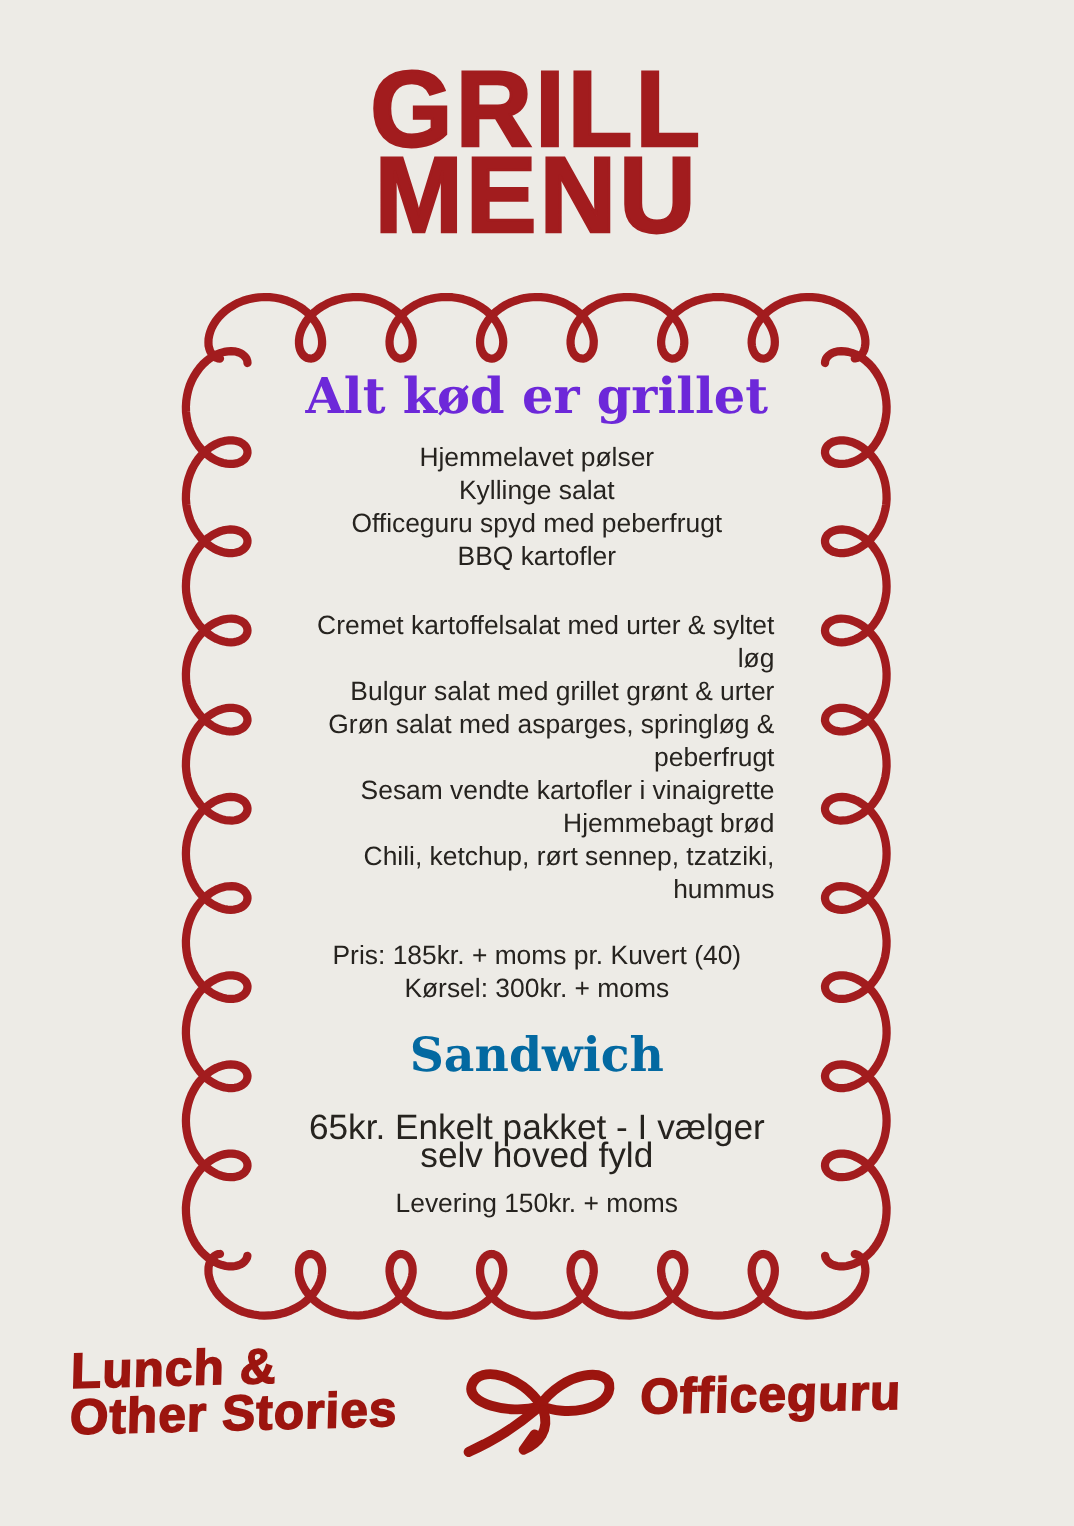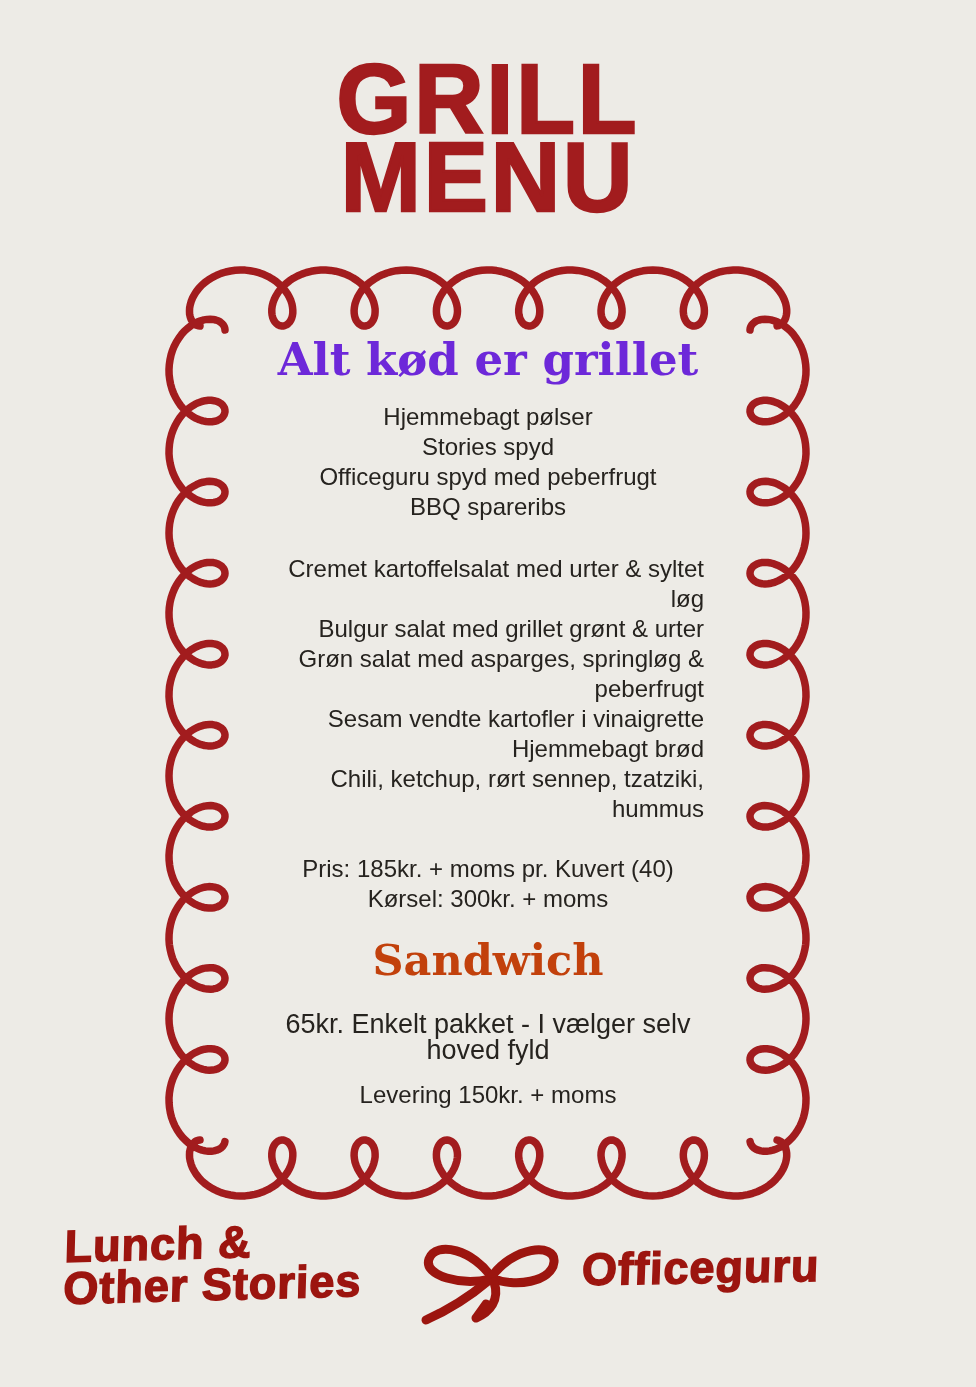--- a/index.html
+++ b/index.html
@@ -51,25 +51,25 @@
   }
   .side-item{max-width:432px;text-align:right;}
   .group-gap-sm{margin-bottom:32px;}
   .group-gap-md{margin-bottom:30px;}
   .sandwich-heading{
     font-family:"DejaVu Serif", serif;
     font-weight:bold;
     font-size:43px;
     line-height:1.15;
     margin:22px 0 26px 0;
-    color:#c2410c;
+    color:#0369a1;
   }
   .pricing-block{}
   .sandwich-desc{
-    font-size:27px;line-height:26px;max-width:438px;margin:0 auto 18px auto;
+    font-size:32px;line-height:26px;max-width:438px;margin:0 auto 18px auto;
   }
   .delivery-line{font-size:24px;line-height:27px;}
 
   
   .footer-left{
     position:absolute;left:64px;top:1222px;
     color:#9C150F;
     font-weight:800;
     font-size:45px;
     line-height:0.93;
@@ -100,24 +100,24 @@
 
   <svg class="border-svg" width="976" height="1387" viewBox="0 0 976 1387">
     <path id="loop-border-path" fill="none" stroke="#A21C1E" stroke-width="7.5" stroke-linecap="round" stroke-linejoin="round" d="M200.0 326.0 L198.2 325.8 L196.5 325.2 L194.9 324.2 L193.4 322.8 L192.1 321.1 L191.0 319.1 L190.2 316.7 L189.6 314.1 L189.5 311.2 L189.6 308.1 L190.2 304.9 L191.1 301.7 L192.4 298.3 L194.2 294.9 L196.3 291.6 L198.8 288.4 L201.7 285.3 L205.0 282.4 L208.6 279.8 L212.5 277.4 L216.7 275.2 L221.1 273.4 L225.7 272.0 L230.5 271.0 L235.3 270.3 L240.3 270.0 L245.2 270.1 L250.1 270.7 L254.9 271.6 L259.6 272.9 L264.0 274.6 L268.3 276.6 L272.3 278.9 L276.0 281.4 L279.4 284.3 L282.5 287.3 L285.1 290.5 L287.4 293.7 L289.3 297.1 L290.8 300.4 L291.9 303.8 L292.5 307.0 L292.8 310.1 L292.8 313.1 L292.4 315.8 L291.7 318.2 L290.7 320.4 L289.4 322.3 L288.0 323.8 L286.4 324.9 L284.7 325.6 L283.0 326.0 L281.2 325.9 L279.4 325.5 L277.7 324.6 L276.2 323.4 L274.8 321.8 L273.6 319.8 L272.7 317.6 L272.1 315.0 L271.8 312.3 L271.8 309.3 L272.2 306.1 L273.0 302.8 L274.2 299.5 L275.8 296.2 L277.8 292.8 L280.2 289.6 L283.0 286.4 L286.1 283.5 L289.6 280.7 L293.4 278.2 L297.5 276.0 L301.8 274.1 L306.4 272.5 L311.1 271.3 L315.9 270.5 L320.8 270.1 L325.7 270.0 L330.6 270.4 L335.5 271.2 L340.2 272.4 L344.8 273.9 L349.1 275.8 L353.2 278.0 L357.0 280.5 L360.6 283.2 L363.7 286.2 L366.5 289.3 L368.9 292.6 L371.0 295.9 L372.6 299.2 L373.8 302.6 L374.6 305.9 L375.1 309.0 L375.1 312.0 L374.9 314.8 L374.3 317.4 L373.4 319.7 L372.2 321.6 L370.9 323.3 L369.3 324.5 L367.7 325.4 L365.9 325.9 L364.1 326.0 L362.3 325.7 L360.6 325.0 L359.0 323.9 L357.6 322.4 L356.3 320.6 L355.3 318.4 L354.6 316.0 L354.2 313.3 L354.1 310.4 L354.4 307.3 L355.0 304.0 L356.1 300.7 L357.5 297.4 L359.4 294.0 L361.6 290.7 L364.2 287.5 L367.2 284.5 L370.6 281.7 L374.3 279.1 L378.3 276.7 L382.5 274.7 L387.0 273.0 L391.7 271.7 L396.5 270.7 L401.3 270.2 L406.3 270.0 L411.2 270.2 L416.1 270.9 L420.8 271.9 L425.4 273.3 L429.9 275.1 L434.1 277.2 L438.0 279.6 L441.6 282.2 L444.9 285.1 L447.9 288.2 L450.4 291.4 L452.6 294.7 L454.4 298.0 L455.7 301.4 L456.7 304.7 L457.3 307.9 L457.5 311.0 L457.3 313.8 L456.8 316.5 L456.0 318.9 L455.0 321.0 L453.7 322.7 L452.2 324.1 L450.6 325.1 L448.8 325.8 L447.1 326.0 L445.3 325.8 L443.6 325.3 L441.9 324.3 L440.4 323.0 L439.1 321.3 L438.0 319.2 L437.1 316.9 L436.6 314.3 L436.4 311.4 L436.5 308.4 L437.0 305.2 L437.9 301.9 L439.2 298.6 L441.0 295.2 L443.1 291.9 L445.6 288.7 L448.4 285.6 L451.7 282.7 L455.3 280.0 L459.1 277.5 L463.3 275.4 L467.7 273.6 L472.3 272.1 L477.0 271.0 L481.9 270.3 L486.8 270.0 L491.7 270.1 L496.6 270.6 L501.4 271.5 L506.1 272.8 L510.6 274.4 L514.9 276.4 L518.9 278.7 L522.7 281.2 L526.1 284.0 L529.2 287.0 L531.9 290.2 L534.2 293.5 L536.1 296.8 L537.6 300.2 L538.7 303.5 L539.4 306.8 L539.8 309.9 L539.7 312.8 L539.4 315.6 L538.7 318.0 L537.7 320.2 L536.5 322.1 L535.1 323.6 L533.5 324.8 L531.8 325.6 L530.0 326.0 L528.2 325.9 L526.5 325.5 L524.8 324.7 L523.2 323.5 L521.8 321.9 L520.7 320.0 L519.7 317.8 L519.1 315.2 L518.7 312.5 L518.7 309.5 L519.1 306.4 L519.9 303.1 L521.0 299.8 L522.6 296.4 L524.6 293.1 L526.9 289.8 L529.7 286.7 L532.8 283.7 L536.2 280.9 L540.0 278.4 L544.1 276.1 L548.4 274.2 L552.9 272.6 L557.6 271.4 L562.4 270.5 L567.3 270.1 L572.3 270.0 L577.2 270.4 L582.0 271.1 L586.8 272.3 L591.3 273.8 L595.7 275.6 L599.8 277.8 L603.7 280.3 L607.2 283.0 L610.4 285.9 L613.2 289.1 L615.7 292.3 L617.8 295.6 L619.4 299.0 L620.7 302.3 L621.5 305.6 L622.0 308.8 L622.1 311.8 L621.8 314.6 L621.3 317.2 L620.4 319.5 L619.3 321.5 L617.9 323.1 L616.4 324.4 L614.7 325.3 L613.0 325.9 L611.2 326.0 L609.4 325.7 L607.7 325.0 L606.1 324.0 L604.6 322.5 L603.4 320.7 L602.3 318.6 L601.6 316.2 L601.1 313.5 L601.0 310.6 L601.3 307.5 L601.9 304.3 L602.9 301.0 L604.3 297.6 L606.1 294.3 L608.3 291.0 L610.9 287.8 L613.9 284.7 L617.3 281.9 L620.9 279.3 L624.9 276.9 L629.1 274.9 L633.6 273.1 L638.2 271.8 L643.0 270.8 L647.9 270.2 L652.8 270.0 L657.7 270.2 L662.6 270.8 L667.4 271.8 L672.0 273.2 L676.5 274.9 L680.7 277.0 L684.6 279.4 L688.3 282.0 L691.6 284.9 L694.6 287.9 L697.2 291.1 L699.4 294.4 L701.2 297.8 L702.6 301.1 L703.6 304.4 L704.2 307.6 L704.4 310.7 L704.3 313.6 L703.8 316.3 L703.0 318.7 L702.0 320.8 L700.7 322.6 L699.3 324.0 L697.6 325.1 L695.9 325.7 L694.1 326.0 L692.4 325.9 L690.6 325.3 L689.0 324.4 L687.4 323.1 L686.1 321.4 L685.0 319.4 L684.1 317.1 L683.6 314.5 L683.3 311.7 L683.4 308.6 L683.9 305.5 L684.8 302.2 L686.1 298.8 L687.7 295.5 L689.8 292.2 L692.3 288.9 L695.1 285.8 L698.3 282.9 L701.9 280.2 L705.7 277.7 L709.9 275.6 L714.3 273.7 L718.8 272.2 L723.6 271.1 L728.4 270.4 L733.3 270.0 L738.3 270.1 L743.2 270.6 L748.0 271.4 L752.7 272.7 L757.2 274.3 L761.5 276.2 L765.6 278.5 L769.3 281.0 L772.8 283.8 L775.9 286.8 L778.6 290.0 L780.9 293.2 L782.9 296.6 L784.4 299.9 L785.6 303.2 L786.3 306.5 L786.7 309.6 L786.7 312.6 L786.3 315.4 L785.7 317.9 L784.7 320.1 L783.5 322.0 L782.1 323.5 L780.5 324.7 L778.9 325.5 L777.1 325.9 M200.0 1140.0 L198.2 1140.2 L196.5 1140.8 L194.9 1141.8 L193.4 1143.2 L192.1 1144.9 L191.0 1146.9 L190.2 1149.3 L189.6 1151.9 L189.5 1154.8 L189.6 1157.9 L190.2 1161.1 L191.1 1164.3 L192.4 1167.7 L194.2 1171.1 L196.3 1174.4 L198.8 1177.6 L201.7 1180.7 L205.0 1183.6 L208.6 1186.2 L212.5 1188.6 L216.7 1190.8 L221.1 1192.6 L225.7 1194.0 L230.5 1195.0 L235.3 1195.7 L240.3 1196.0 L245.2 1195.9 L250.1 1195.3 L254.9 1194.4 L259.6 1193.1 L264.0 1191.4 L268.3 1189.4 L272.3 1187.1 L276.0 1184.6 L279.4 1181.7 L282.5 1178.7 L285.1 1175.5 L287.4 1172.3 L289.3 1168.9 L290.8 1165.6 L291.9 1162.2 L292.5 1159.0 L292.8 1155.9 L292.8 1152.9 L292.4 1150.2 L291.7 1147.8 L290.7 1145.6 L289.4 1143.7 L288.0 1142.2 L286.4 1141.1 L284.7 1140.4 L283.0 1140.0 L281.2 1140.1 L279.4 1140.5 L277.7 1141.4 L276.2 1142.6 L274.8 1144.2 L273.6 1146.2 L272.7 1148.4 L272.1 1151.0 L271.8 1153.7 L271.8 1156.7 L272.2 1159.9 L273.0 1163.2 L274.2 1166.5 L275.8 1169.8 L277.8 1173.2 L280.2 1176.4 L283.0 1179.6 L286.1 1182.5 L289.6 1185.3 L293.4 1187.8 L297.5 1190.0 L301.8 1191.9 L306.4 1193.5 L311.1 1194.7 L315.9 1195.5 L320.8 1195.9 L325.7 1196.0 L330.6 1195.6 L335.5 1194.8 L340.2 1193.6 L344.8 1192.1 L349.1 1190.2 L353.2 1188.0 L357.0 1185.5 L360.6 1182.8 L363.7 1179.8 L366.5 1176.7 L368.9 1173.4 L371.0 1170.1 L372.6 1166.8 L373.8 1163.4 L374.6 1160.1 L375.1 1157.0 L375.1 1154.0 L374.9 1151.2 L374.3 1148.6 L373.4 1146.3 L372.2 1144.4 L370.9 1142.7 L369.3 1141.5 L367.7 1140.6 L365.9 1140.1 L364.1 1140.0 L362.3 1140.3 L360.6 1141.0 L359.0 1142.1 L357.6 1143.6 L356.3 1145.4 L355.3 1147.6 L354.6 1150.0 L354.2 1152.7 L354.1 1155.6 L354.4 1158.7 L355.0 1162.0 L356.1 1165.3 L357.5 1168.6 L359.4 1172.0 L361.6 1175.3 L364.2 1178.5 L367.2 1181.5 L370.6 1184.3 L374.3 1186.9 L378.3 1189.3 L382.5 1191.3 L387.0 1193.0 L391.7 1194.3 L396.5 1195.3 L401.3 1195.8 L406.3 1196.0 L411.2 1195.8 L416.1 1195.1 L420.8 1194.1 L425.4 1192.7 L429.9 1190.9 L434.1 1188.8 L438.0 1186.4 L441.6 1183.8 L444.9 1180.9 L447.9 1177.8 L450.4 1174.6 L452.6 1171.3 L454.4 1168.0 L455.7 1164.6 L456.7 1161.3 L457.3 1158.1 L457.5 1155.0 L457.3 1152.2 L456.8 1149.5 L456.0 1147.1 L455.0 1145.0 L453.7 1143.3 L452.2 1141.9 L450.6 1140.9 L448.8 1140.2 L447.1 1140.0 L445.3 1140.2 L443.6 1140.7 L441.9 1141.7 L440.4 1143.0 L439.1 1144.7 L438.0 1146.8 L437.1 1149.1 L436.6 1151.7 L436.4 1154.6 L436.5 1157.6 L437.0 1160.8 L437.9 1164.1 L439.2 1167.4 L441.0 1170.8 L443.1 1174.1 L445.6 1177.3 L448.4 1180.4 L451.7 1183.3 L455.3 1186.0 L459.1 1188.5 L463.3 1190.6 L467.7 1192.4 L472.3 1193.9 L477.0 1195.0 L481.9 1195.7 L486.8 1196.0 L491.7 1195.9 L496.6 1195.4 L501.4 1194.5 L506.1 1193.2 L510.6 1191.6 L514.9 1189.6 L518.9 1187.3 L522.7 1184.8 L526.1 1182.0 L529.2 1179.0 L531.9 1175.8 L534.2 1172.5 L536.1 1169.2 L537.6 1165.8 L538.7 1162.5 L539.4 1159.2 L539.8 1156.1 L539.7 1153.2 L539.4 1150.4 L538.7 1148.0 L537.7 1145.8 L536.5 1143.9 L535.1 1142.4 L533.5 1141.2 L531.8 1140.4 L530.0 1140.0 L528.2 1140.1 L526.5 1140.5 L524.8 1141.3 L523.2 1142.5 L521.8 1144.1 L520.7 1146.0 L519.7 1148.2 L519.1 1150.8 L518.7 1153.5 L518.7 1156.5 L519.1 1159.6 L519.9 1162.9 L521.0 1166.2 L522.6 1169.6 L524.6 1172.9 L526.9 1176.2 L529.7 1179.3 L532.8 1182.3 L536.2 1185.1 L540.0 1187.6 L544.1 1189.9 L548.4 1191.8 L552.9 1193.4 L557.6 1194.6 L562.4 1195.5 L567.3 1195.9 L572.3 1196.0 L577.2 1195.6 L582.0 1194.9 L586.8 1193.7 L591.3 1192.2 L595.7 1190.4 L599.8 1188.2 L603.7 1185.7 L607.2 1183.0 L610.4 1180.1 L613.2 1176.9 L615.7 1173.7 L617.8 1170.4 L619.4 1167.0 L620.7 1163.7 L621.5 1160.4 L622.0 1157.2 L622.1 1154.2 L621.8 1151.4 L621.3 1148.8 L620.4 1146.5 L619.3 1144.5 L617.9 1142.9 L616.4 1141.6 L614.7 1140.7 L613.0 1140.1 L611.2 1140.0 L609.4 1140.3 L607.7 1141.0 L606.1 1142.0 L604.6 1143.5 L603.4 1145.3 L602.3 1147.4 L601.6 1149.8 L601.1 1152.5 L601.0 1155.4 L601.3 1158.5 L601.9 1161.7 L602.9 1165.0 L604.3 1168.4 L606.1 1171.7 L608.3 1175.0 L610.9 1178.2 L613.9 1181.3 L617.3 1184.1 L620.9 1186.7 L624.9 1189.1 L629.1 1191.1 L633.6 1192.9 L638.2 1194.2 L643.0 1195.2 L647.9 1195.8 L652.8 1196.0 L657.7 1195.8 L662.6 1195.2 L667.4 1194.2 L672.0 1192.8 L676.5 1191.1 L680.7 1189.0 L684.6 1186.6 L688.3 1184.0 L691.6 1181.1 L694.6 1178.1 L697.2 1174.9 L699.4 1171.6 L701.2 1168.2 L702.6 1164.9 L703.6 1161.6 L704.2 1158.4 L704.4 1155.3 L704.3 1152.4 L703.8 1149.7 L703.0 1147.3 L702.0 1145.2 L700.7 1143.4 L699.3 1142.0 L697.6 1140.9 L695.9 1140.3 L694.1 1140.0 L692.4 1140.1 L690.6 1140.7 L689.0 1141.6 L687.4 1142.9 L686.1 1144.6 L685.0 1146.6 L684.1 1148.9 L683.6 1151.5 L683.3 1154.3 L683.4 1157.4 L683.9 1160.5 L684.8 1163.8 L686.1 1167.2 L687.7 1170.5 L689.8 1173.8 L692.3 1177.1 L695.1 1180.2 L698.3 1183.1 L701.9 1185.8 L705.7 1188.3 L709.9 1190.4 L714.3 1192.3 L718.8 1193.8 L723.6 1194.9 L728.4 1195.6 L733.3 1196.0 L738.3 1195.9 L743.2 1195.4 L748.0 1194.6 L752.7 1193.3 L757.2 1191.7 L761.5 1189.8 L765.6 1187.5 L769.3 1185.0 L772.8 1182.2 L775.9 1179.2 L778.6 1176.0 L780.9 1172.8 L782.9 1169.4 L784.4 1166.1 L785.6 1162.8 L786.3 1159.5 L786.7 1156.4 L786.7 1153.4 L786.3 1150.6 L785.7 1148.1 L784.7 1145.9 L783.5 1144.0 L782.1 1142.5 L780.5 1141.3 L778.9 1140.5 L777.1 1140.1 M225.0 330.0 L224.8 328.2 L224.2 326.4 L223.2 324.8 L221.8 323.3 L220.1 321.9 L218.1 320.8 L215.7 320.0 L213.1 319.4 L210.2 319.2 L207.1 319.4 L203.9 319.9 L200.7 320.8 L197.3 322.1 L193.9 323.8 L190.6 326.0 L187.4 328.5 L184.3 331.3 L181.4 334.6 L178.8 338.2 L176.4 342.0 L174.2 346.2 L172.4 350.6 L171.0 355.2 L170.0 359.9 L169.3 364.7 L169.0 369.6 L169.1 374.5 L169.7 379.4 L170.6 384.2 L171.9 388.8 L173.6 393.3 L175.6 397.5 L177.9 401.5 L180.4 405.2 L183.3 408.6 L186.3 411.6 L189.5 414.2 L192.7 416.5 L196.1 418.4 L199.4 419.8 L202.8 420.9 L206.0 421.5 L209.1 421.8 L212.1 421.7 L214.8 421.3 L217.2 420.6 L219.4 419.5 L221.3 418.3 L222.8 416.8 L223.9 415.2 L224.6 413.5 L225.0 411.7 L224.9 409.9 L224.5 408.1 L223.6 406.4 L222.4 404.8 L220.8 403.4 L218.8 402.2 L216.6 401.3 L214.0 400.7 L211.3 400.3 L208.3 400.3 L205.1 400.7 L201.8 401.5 L198.5 402.7 L195.2 404.2 L191.8 406.2 L188.6 408.6 L185.4 411.3 L182.5 414.4 L179.7 417.9 L177.2 421.7 L175.0 425.7 L173.1 430.0 L171.5 434.6 L170.3 439.2 L169.5 444.1 L169.1 448.9 L169.0 453.8 L169.4 458.7 L170.2 463.5 L171.4 468.2 L172.9 472.8 L174.8 477.1 L177.0 481.2 L179.5 485.0 L182.2 488.5 L185.2 491.6 L188.3 494.4 L191.6 496.8 L194.9 498.8 L198.2 500.4 L201.6 501.6 L204.9 502.4 L208.0 502.8 L211.0 502.8 L213.8 502.5 L216.4 501.9 L218.7 501.0 L220.6 499.8 L222.3 498.4 L223.5 496.9 L224.4 495.2 L224.9 493.4 L225.0 491.6 L224.7 489.8 L224.0 488.1 L222.9 486.4 L221.4 485.0 L219.6 483.7 L217.4 482.7 L215.0 481.9 L212.3 481.5 L209.4 481.3 L206.3 481.6 L203.0 482.2 L199.7 483.2 L196.4 484.7 L193.0 486.5 L189.7 488.7 L186.5 491.3 L183.5 494.3 L180.7 497.7 L178.1 501.3 L175.7 505.3 L173.7 509.5 L172.0 514.0 L170.7 518.6 L169.7 523.4 L169.2 528.2 L169.0 533.1 L169.2 538.0 L169.9 542.9 L170.9 547.6 L172.3 552.2 L174.1 556.6 L176.2 560.8 L178.6 564.7 L181.2 568.3 L184.1 571.6 L187.2 574.5 L190.4 577.0 L193.7 579.2 L197.0 580.9 L200.4 582.3 L203.7 583.2 L206.9 583.7 L210.0 583.9 L212.8 583.7 L215.5 583.2 L217.9 582.4 L220.0 581.3 L221.7 580.0 L223.1 578.5 L224.1 576.9 L224.8 575.1 L225.0 573.3 L224.8 571.5 L224.3 569.7 L223.3 568.1 L222.0 566.5 L220.3 565.2 L218.2 564.1 L215.9 563.2 L213.3 562.6 L210.4 562.4 L207.4 562.5 L204.2 563.0 L200.9 563.9 L197.6 565.2 L194.2 566.8 L190.9 568.9 L187.7 571.4 L184.6 574.3 L181.7 577.5 L179.0 581.0 L176.5 584.9 L174.4 589.0 L172.6 593.4 L171.1 598.0 L170.0 602.7 L169.3 607.5 L169.0 612.4 L169.1 617.3 L169.6 622.2 L170.5 627.0 L171.8 631.6 L173.4 636.1 L175.4 640.4 L177.7 644.4 L180.2 648.1 L183.0 651.5 L186.0 654.5 L189.2 657.2 L192.5 659.5 L195.8 661.4 L199.2 662.9 L202.5 664.0 L205.8 664.6 L208.9 665.0 L211.8 664.9 L214.6 664.5 L217.0 663.8 L219.2 662.8 L221.1 661.6 L222.6 660.1 L223.8 658.5 L224.6 656.8 L225.0 655.0 L224.9 653.2 L224.5 651.4 L223.7 649.7 L222.5 648.1 L220.9 646.7 L219.0 645.5 L216.8 644.5 L214.2 643.9 L211.5 643.5 L208.5 643.5 L205.4 643.8 L202.1 644.6 L198.8 645.7 L195.4 647.2 L192.1 649.2 L188.8 651.5 L185.7 654.2 L182.7 657.3 L179.9 660.8 L177.4 664.5 L175.1 668.6 L173.2 672.8 L171.6 677.4 L170.4 682.0 L169.5 686.8 L169.1 691.7 L169.0 696.6 L169.4 701.5 L170.1 706.3 L171.3 711.0 L172.8 715.6 L174.6 719.9 L176.8 724.0 L179.3 727.8 L182.0 731.4 L184.9 734.5 L188.1 737.3 L191.3 739.8 L194.6 741.8 L198.0 743.4 L201.3 744.7 L204.6 745.5 L207.8 745.9 L210.8 746.0 L213.6 745.7 L216.2 745.1 L218.5 744.2 L220.5 743.1 L222.1 741.7 L223.4 740.2 L224.3 738.5 L224.9 736.7 L225.0 734.9 L224.7 733.1 L224.0 731.4 L223.0 729.7 L221.5 728.2 L219.7 727.0 L217.6 725.9 L215.2 725.1 L212.5 724.6 L209.6 724.5 L206.5 724.7 L203.3 725.3 L200.0 726.3 L196.6 727.7 L193.3 729.5 L190.0 731.7 L186.8 734.3 L183.7 737.2 L180.9 740.5 L178.3 744.2 L175.9 748.1 L173.9 752.3 L172.1 756.8 L170.8 761.4 L169.8 766.1 L169.2 771.0 L169.0 775.9 L169.2 780.8 L169.8 785.6 L170.8 790.4 L172.2 795.0 L173.9 799.4 L176.0 803.6 L178.4 807.6 L181.0 811.2 L183.9 814.5 L186.9 817.4 L190.1 820.0 L193.4 822.2 L196.8 823.9 L200.1 825.3 L203.4 826.3 L206.6 826.9 L209.7 827.1 L212.6 826.9 L215.3 826.4 L217.7 825.6 L219.8 824.6 L221.6 823.3 L223.0 821.8 L224.1 820.2 L224.7 818.4 L225.0 816.6 L224.9 814.8 L224.3 813.0 L223.4 811.4 L222.1 809.8 L220.4 808.4 L218.4 807.3 L216.1 806.4 L213.5 805.8 L210.7 805.6 L207.6 805.7 L204.5 806.1 L201.2 807.0 L197.8 808.2 L194.5 809.9 L191.2 811.9 L187.9 814.4 L184.8 817.2 L181.9 820.4 L179.2 823.9 L176.7 827.7 L174.6 831.8 L172.7 836.2 L171.2 840.8 L170.1 845.5 L169.4 850.3 L169.0 855.2 L169.1 860.1 L169.6 865.0 L170.4 869.8 L171.7 874.4 L173.3 878.9 L175.2 883.2 L177.5 887.2 L180.0 891.0 L182.8 894.4 L185.8 897.5 L189.0 900.2 L192.2 902.5 L195.6 904.4 L198.9 905.9 L202.2 907.0 L205.5 907.8 L208.6 908.1 L211.6 908.1 L214.4 907.7 L216.9 907.0 L219.1 906.0 L221.0 904.8 L222.5 903.4 L223.7 901.8 L224.5 900.1 L224.9 898.3 L225.0 896.5 L224.6 894.7 L223.8 893.0 L222.6 891.4 L221.0 890.0 L219.2 888.7 L217.0 887.8 L214.5 887.1 L211.7 886.7 L208.8 886.6 L205.6 887.0 L202.4 887.7 L199.0 888.8 L195.7 890.3 L192.3 892.2 L189.1 894.5 L185.9 897.2 L182.9 900.2 L180.1 903.6 L177.6 907.4 L175.3 911.4 L173.3 915.7 L171.7 920.1 L170.5 924.8 L169.6 929.6 L169.1 934.5 L169.0 939.4 L169.3 944.3 L170.1 949.1 L171.2 953.8 L172.6 958.4 L174.5 962.7 L176.6 966.9 L179.1 970.7 L181.8 974.3 L184.7 977.5 L187.8 980.3 L191.0 982.7 L194.4 984.8 L197.7 986.5 L201.1 987.7 L204.3 988.6 L207.5 989.1 L210.6 989.2 L213.4 988.9 L216.0 988.4 L218.3 987.5 L220.3 986.3 L222.0 985.0 L223.3 983.5 L224.3 981.8 L224.8 980.0 L225.0 978.2 L224.7 976.4 L224.1 974.7 L223.1 973.0 L221.6 971.5 L219.9 970.2 L217.8 969.1 L215.4 968.3 L212.7 967.8 L209.8 967.7 L206.8 967.9 L203.6 968.4 L200.2 969.4 L196.9 970.7 L193.5 972.5 L190.2 974.7 L187.0 977.2 L184.0 980.1 L181.1 983.4 L178.5 987.0 L176.1 991.0 L174.0 995.1 L172.3 999.6 L170.9 1004.2 L169.9 1008.9 L169.2 1013.8 L169.0 1018.7 L169.2 1023.6 L169.8 1028.4 L170.7 1033.2 L172.1 1037.8 L173.8 1042.2 L175.8 1046.5 L178.2 1050.4 L180.8 1054.1 L183.6 1057.4 L186.7 1060.4 L189.9 1063.0 L193.2 1065.2 L196.5 1067.0 L199.9 1068.4 L203.2 1069.4 L206.4 1070.0 L209.5 1070.2 L212.4 1070.1 L215.1 1069.6 L217.5 1068.9 L219.6 1067.8 L221.5 1066.6 L222.9 1065.1 L224.0 1063.4 L224.7 1061.7 L225.0 1059.9 L224.9 1058.1 L224.4 1056.3 L223.5 1054.6 L222.2 1053.1 L220.6 1051.7 L218.6 1050.5 L216.3 1049.6 L213.7 1049.0 L210.9 1048.7 L207.9 1048.8 L204.7 1049.2 L201.4 1050.0 L198.1 1051.3 L194.7 1052.9 L191.4 1054.9 L188.2 1057.3 L185.1 1060.1 L182.1 1063.3 L179.4 1066.8 L176.9 1070.6 L174.7 1074.7 L172.8 1079.0 L171.3 1083.5 L170.2 1088.2 L169.4 1093.1 L169.0 1097.9 L169.1 1102.9 L169.5 1107.7 L170.3 1112.5 L171.5 1117.2 L173.1 1121.7 L175.0 1126.0 L177.3 1130.1 L179.8 1133.8 L182.6 1137.3 L185.6 1140.4 L188.7 1143.1 L192.0 1145.5 L195.3 1147.4 L198.6 1149.0 L202.0 1150.1 L205.2 1150.9 L208.4 1151.3 L211.4 1151.3 L214.1 1150.9 L216.7 1150.2 L218.9 1149.3 L220.8 1148.1 L222.4 1146.7 L223.6 1145.1 L224.5 1143.4 L224.9 1141.6 M750.0 330.0 L750.2 328.2 L750.8 326.4 L751.8 324.8 L753.2 323.3 L754.9 321.9 L756.9 320.8 L759.3 320.0 L761.9 319.4 L764.8 319.2 L767.9 319.4 L771.1 319.9 L774.3 320.8 L777.7 322.1 L781.1 323.8 L784.4 326.0 L787.6 328.5 L790.7 331.3 L793.6 334.6 L796.2 338.2 L798.6 342.0 L800.8 346.2 L802.6 350.6 L804.0 355.2 L805.0 359.9 L805.7 364.7 L806.0 369.6 L805.9 374.5 L805.3 379.4 L804.4 384.2 L803.1 388.8 L801.4 393.3 L799.4 397.5 L797.1 401.5 L794.6 405.2 L791.7 408.6 L788.7 411.6 L785.5 414.2 L782.3 416.5 L778.9 418.4 L775.6 419.8 L772.2 420.9 L769.0 421.5 L765.9 421.8 L762.9 421.7 L760.2 421.3 L757.8 420.6 L755.6 419.5 L753.7 418.3 L752.2 416.8 L751.1 415.2 L750.4 413.5 L750.0 411.7 L750.1 409.9 L750.5 408.1 L751.4 406.4 L752.6 404.8 L754.2 403.4 L756.2 402.2 L758.4 401.3 L761.0 400.7 L763.7 400.3 L766.7 400.3 L769.9 400.7 L773.2 401.5 L776.5 402.7 L779.8 404.2 L783.2 406.2 L786.4 408.6 L789.6 411.3 L792.5 414.4 L795.3 417.9 L797.8 421.7 L800.0 425.7 L801.9 430.0 L803.5 434.6 L804.7 439.2 L805.5 444.1 L805.9 448.9 L806.0 453.8 L805.6 458.7 L804.8 463.5 L803.6 468.2 L802.1 472.8 L800.2 477.1 L798.0 481.2 L795.5 485.0 L792.8 488.5 L789.8 491.6 L786.7 494.4 L783.4 496.8 L780.1 498.8 L776.8 500.4 L773.4 501.6 L770.1 502.4 L767.0 502.8 L764.0 502.8 L761.2 502.5 L758.6 501.9 L756.3 501.0 L754.4 499.8 L752.7 498.4 L751.5 496.9 L750.6 495.2 L750.1 493.4 L750.0 491.6 L750.3 489.8 L751.0 488.1 L752.1 486.4 L753.6 485.0 L755.4 483.7 L757.6 482.7 L760.0 481.9 L762.7 481.5 L765.6 481.3 L768.7 481.6 L772.0 482.2 L775.3 483.2 L778.6 484.7 L782.0 486.5 L785.3 488.7 L788.5 491.3 L791.5 494.3 L794.3 497.7 L796.9 501.3 L799.3 505.3 L801.3 509.5 L803.0 514.0 L804.3 518.6 L805.3 523.4 L805.8 528.2 L806.0 533.1 L805.8 538.0 L805.1 542.9 L804.1 547.6 L802.7 552.2 L800.9 556.6 L798.8 560.8 L796.4 564.7 L793.8 568.3 L790.9 571.6 L787.8 574.5 L784.6 577.0 L781.3 579.2 L778.0 580.9 L774.6 582.3 L771.3 583.2 L768.1 583.7 L765.0 583.9 L762.2 583.7 L759.5 583.2 L757.1 582.4 L755.0 581.3 L753.3 580.0 L751.9 578.5 L750.9 576.9 L750.2 575.1 L750.0 573.3 L750.2 571.5 L750.7 569.7 L751.7 568.1 L753.0 566.5 L754.7 565.2 L756.8 564.1 L759.1 563.2 L761.7 562.6 L764.6 562.4 L767.6 562.5 L770.8 563.0 L774.1 563.9 L777.4 565.2 L780.8 566.8 L784.1 568.9 L787.3 571.4 L790.4 574.3 L793.3 577.5 L796.0 581.0 L798.5 584.9 L800.6 589.0 L802.4 593.4 L803.9 598.0 L805.0 602.7 L805.7 607.5 L806.0 612.4 L805.9 617.3 L805.4 622.2 L804.5 627.0 L803.2 631.6 L801.6 636.1 L799.6 640.4 L797.3 644.4 L794.8 648.1 L792.0 651.5 L789.0 654.5 L785.8 657.2 L782.5 659.5 L779.2 661.4 L775.8 662.9 L772.5 664.0 L769.2 664.6 L766.1 665.0 L763.2 664.9 L760.4 664.5 L758.0 663.8 L755.8 662.8 L753.9 661.6 L752.4 660.1 L751.2 658.5 L750.4 656.8 L750.0 655.0 L750.1 653.2 L750.5 651.4 L751.3 649.7 L752.5 648.1 L754.1 646.7 L756.0 645.5 L758.2 644.5 L760.8 643.9 L763.5 643.5 L766.5 643.5 L769.6 643.8 L772.9 644.6 L776.2 645.7 L779.6 647.2 L782.9 649.2 L786.2 651.5 L789.3 654.2 L792.3 657.3 L795.1 660.8 L797.6 664.5 L799.9 668.6 L801.8 672.8 L803.4 677.4 L804.6 682.0 L805.5 686.8 L805.9 691.7 L806.0 696.6 L805.6 701.5 L804.9 706.3 L803.7 711.0 L802.2 715.6 L800.4 719.9 L798.2 724.0 L795.7 727.8 L793.0 731.4 L790.1 734.5 L786.9 737.3 L783.7 739.8 L780.4 741.8 L777.0 743.4 L773.7 744.7 L770.4 745.5 L767.2 745.9 L764.2 746.0 L761.4 745.7 L758.8 745.1 L756.5 744.2 L754.5 743.1 L752.9 741.7 L751.6 740.2 L750.7 738.5 L750.1 736.7 L750.0 734.9 L750.3 733.1 L751.0 731.4 L752.0 729.7 L753.5 728.2 L755.3 727.0 L757.4 725.9 L759.8 725.1 L762.5 724.6 L765.4 724.5 L768.5 724.7 L771.7 725.3 L775.0 726.3 L778.4 727.7 L781.7 729.5 L785.0 731.7 L788.2 734.3 L791.3 737.2 L794.1 740.5 L796.7 744.2 L799.1 748.1 L801.1 752.3 L802.9 756.8 L804.2 761.4 L805.2 766.1 L805.8 771.0 L806.0 775.9 L805.8 780.8 L805.2 785.6 L804.2 790.4 L802.8 795.0 L801.1 799.4 L799.0 803.6 L796.6 807.6 L794.0 811.2 L791.1 814.5 L788.1 817.4 L784.9 820.0 L781.6 822.2 L778.2 823.9 L774.9 825.3 L771.6 826.3 L768.4 826.9 L765.3 827.1 L762.4 826.9 L759.7 826.4 L757.3 825.6 L755.2 824.6 L753.4 823.3 L752.0 821.8 L750.9 820.2 L750.3 818.4 L750.0 816.6 L750.1 814.8 L750.7 813.0 L751.6 811.4 L752.9 809.8 L754.6 808.4 L756.6 807.3 L758.9 806.4 L761.5 805.8 L764.3 805.6 L767.4 805.7 L770.5 806.1 L773.8 807.0 L777.2 808.2 L780.5 809.9 L783.8 811.9 L787.1 814.4 L790.2 817.2 L793.1 820.4 L795.8 823.9 L798.3 827.7 L800.4 831.8 L802.3 836.2 L803.8 840.8 L804.9 845.5 L805.6 850.3 L806.0 855.2 L805.9 860.1 L805.4 865.0 L804.6 869.8 L803.3 874.4 L801.7 878.9 L799.8 883.2 L797.5 887.2 L795.0 891.0 L792.2 894.4 L789.2 897.5 L786.0 900.2 L782.8 902.5 L779.4 904.4 L776.1 905.9 L772.8 907.0 L769.5 907.8 L766.4 908.1 L763.4 908.1 L760.6 907.7 L758.1 907.0 L755.9 906.0 L754.0 904.8 L752.5 903.4 L751.3 901.8 L750.5 900.1 L750.1 898.3 L750.0 896.5 L750.4 894.7 L751.2 893.0 L752.4 891.4 L754.0 890.0 L755.8 888.7 L758.0 887.8 L760.5 887.1 L763.3 886.7 L766.2 886.6 L769.4 887.0 L772.6 887.7 L776.0 888.8 L779.3 890.3 L782.7 892.2 L785.9 894.5 L789.1 897.2 L792.1 900.2 L794.9 903.6 L797.4 907.4 L799.7 911.4 L801.7 915.7 L803.3 920.1 L804.5 924.8 L805.4 929.6 L805.9 934.5 L806.0 939.4 L805.7 944.3 L804.9 949.1 L803.8 953.8 L802.4 958.4 L800.5 962.7 L798.4 966.9 L795.9 970.7 L793.2 974.3 L790.3 977.5 L787.2 980.3 L784.0 982.7 L780.6 984.8 L777.3 986.5 L773.9 987.7 L770.7 988.6 L767.5 989.1 L764.4 989.2 L761.6 988.9 L759.0 988.4 L756.7 987.5 L754.7 986.3 L753.0 985.0 L751.7 983.5 L750.7 981.8 L750.2 980.0 L750.0 978.2 L750.3 976.4 L750.9 974.7 L751.9 973.0 L753.4 971.5 L755.1 970.2 L757.2 969.1 L759.6 968.3 L762.3 967.8 L765.2 967.7 L768.2 967.9 L771.4 968.4 L774.8 969.4 L778.1 970.7 L781.5 972.5 L784.8 974.7 L788.0 977.2 L791.0 980.1 L793.9 983.4 L796.5 987.0 L798.9 991.0 L801.0 995.1 L802.7 999.6 L804.1 1004.2 L805.1 1008.9 L805.8 1013.8 L806.0 1018.7 L805.8 1023.6 L805.2 1028.4 L804.3 1033.2 L802.9 1037.8 L801.2 1042.2 L799.2 1046.5 L796.8 1050.4 L794.2 1054.1 L791.4 1057.4 L788.3 1060.4 L785.1 1063.0 L781.8 1065.2 L778.5 1067.0 L775.1 1068.4 L771.8 1069.4 L768.6 1070.0 L765.5 1070.2 L762.6 1070.1 L759.9 1069.6 L757.5 1068.9 L755.4 1067.8 L753.5 1066.6 L752.1 1065.1 L751.0 1063.4 L750.3 1061.7 L750.0 1059.9 L750.1 1058.1 L750.6 1056.3 L751.5 1054.6 L752.8 1053.1 L754.4 1051.7 L756.4 1050.5 L758.7 1049.6 L761.3 1049.0 L764.1 1048.7 L767.1 1048.8 L770.3 1049.2 L773.6 1050.0 L776.9 1051.3 L780.3 1052.9 L783.6 1054.9 L786.8 1057.3 L789.9 1060.1 L792.9 1063.3 L795.6 1066.8 L798.1 1070.6 L800.3 1074.7 L802.2 1079.0 L803.7 1083.5 L804.8 1088.2 L805.6 1093.1 L806.0 1097.9 L805.9 1102.9 L805.5 1107.7 L804.7 1112.5 L803.5 1117.2 L801.9 1121.7 L800.0 1126.0 L797.7 1130.1 L795.2 1133.8 L792.4 1137.3 L789.4 1140.4 L786.3 1143.1 L783.0 1145.5 L779.7 1147.4 L776.4 1149.0 L773.0 1150.1 L769.8 1150.9 L766.6 1151.3 L763.6 1151.3 L760.9 1150.9 L758.3 1150.2 L756.1 1149.3 L754.2 1148.1 L752.6 1146.7 L751.4 1145.1 L750.5 1143.4 L750.1 1141.6"></path>
   </svg>
 
   <div class="menu-body">
 
     <h2 class="menu-heading">Alt kød er grillet</h2>
 
     <div class="group-gap-sm">
-      <div class="menu-line">Hjemmebagt pølser</div>
-      <div class="menu-line">Stories spyd</div>
+      <div class="menu-line">Hjemmelavet pølser</div>
+      <div class="menu-line">Kyllinge salat</div>
       <div class="menu-line">Officeguru spyd med peberfrugt</div>
-      <div class="menu-line">BBQ spareribs</div>
+      <div class="menu-line">BBQ kartofler</div>
     </div>
 
     <div class="group-gap-md">
       <div class="menu-line side-item">Cremet kartoffelsalat med urter &amp; syltet løg</div>
       <div class="menu-line side-item">Bulgur salat med grillet grønt &amp; urter</div>
       <div class="menu-line side-item">Grøn salat med asparges, springløg &amp; peberfrugt</div>
       <div class="menu-line side-item">Sesam vendte kartofler i vinaigrette</div>
       <div class="menu-line side-item">Hjemmebagt brød</div>
       <div class="menu-line side-item">Chili, ketchup, rørt sennep, tzatziki, hummus</div>
     </div>

